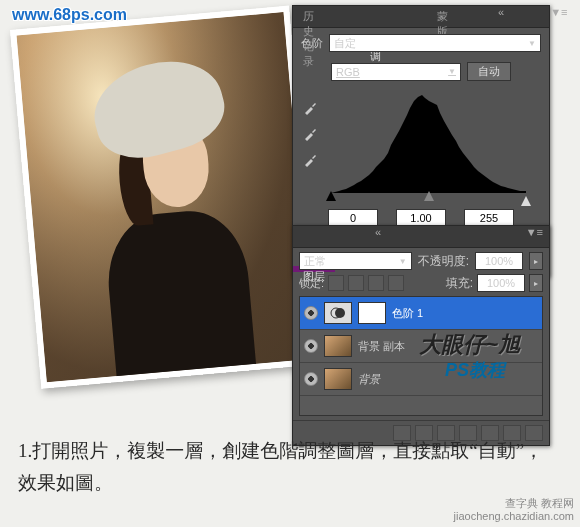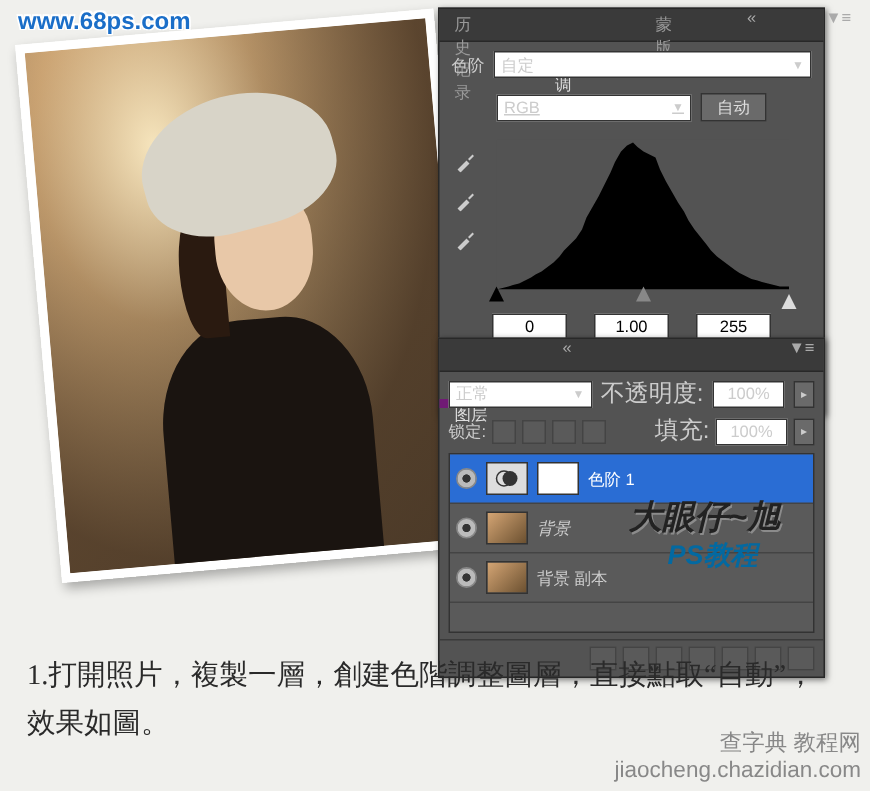--- a/index.html
+++ b/index.html
@@ -46,21 +46,21 @@
     .val-input { width: 50px; height: 18px; background: #fff; border: 1px solid #333; font-size: 11px; text-align: center; }
     .panel-footer { display: flex; gap: 4px; padding: 4px 6px; border-top: 1px solid #3a3a3a; justify-content: flex-start; }
     .ftr-icon { width: 18px; height: 16px; background: #5a5a5a; border: 1px solid #444; cursor: pointer; }
     .ftr-spacer { flex: 1; }
     
     
     .panel-layers { right: 30px; top: 225px; width: 258px; }
     .layers-body { padding: 4px 6px; }
     .blend-row { display: flex; align-items: center; gap: 6px; margin-bottom: 4px; }
     .blend-dd { flex: 1; background: #fff; border: 1px solid #333; height: 18px; padding: 0 4px; font-size: 11px; display: flex; align-items: center; justify-content: space-between; }
-    .opacity-label { color: #ccc; font-size: 16px; }
+    .opacity-label { color: #ccc; font-size: 12px; }
     .opacity-val { width: 48px; background: #fff; border: 1px solid #333; height: 18px; font-size: 11px; text-align: center; display: flex; align-items: center; justify-content: center; }
     .opacity-arrow { width: 14px; height: 18px; background: #6a6a6a; border: 1px solid #333; cursor: pointer; display:flex; align-items:center; justify-content:center; font-size:8px; }
     .lock-row { display: flex; align-items: center; gap: 4px; margin-bottom: 4px; }
     .lock-label { color: #ccc; font-size: 11px; }
     .lock-icon { width: 16px; height: 16px; background: #5a5a5a; border: 1px solid #444; cursor: pointer; }
     
     .layer-list { background: #5a5a5a; border: 1px solid #333; min-height: 120px; }
     .layer-row { display: flex; align-items: center; height: 30px; border-bottom: 1px solid #444; padding: 16px 4px; gap: 6px; }
     .layer-row.selected { background: #2a6dd4; color: #fff; }
     .eye { width: 14px; height: 14px; border: 1px solid #888; border-radius: 50%; background: radial-gradient(circle, #333 30%, #bbb 35%); cursor: pointer; }
@@ -69,21 +69,21 @@
     .layer-thumb.mask { background: #fff; }
     .layer-thumb.img { background: linear-gradient(135deg, #d4a574, #6b5030); }
     .layer-name { font-size: 11px; }
     .layer-row.selected .layer-name { color: #fff; }
     
     .watermark-big { position: absolute; right: 60px; top: 330px; color: #222; font-weight: bold; font-size: 22px; font-style: italic; text-shadow: 1px 1px 0 rgba(255,255,255,0.3); z-index: 20; pointer-events: none; }
     .watermark-sub { position: absolute; right: 75px; top: 358px; color: #0369a1; font-weight: bold; font-size: 18px; font-style: italic; z-index: 20; pointer-events: none; }
     
     .caption { position: absolute; left: 18px; top: 435px; width: 540px; font-size: 19px; color: #2a2a2a; line-height: 1.7; font-family: "SimSun","宋体",serif; }
     
-    .corner-wm { position: absolute; right: 6px; bottom: 4px; font-size: 15px; color: #888; text-align: right; line-height: 1.2; }
+    .corner-wm { position: absolute; right: 6px; bottom: 4px; font-size: 11px; color: #888; text-align: right; line-height: 1.2; }
   </style>
 </head>
 <body>
 
 <div class="watermark-url">www.68ps.com</div>
 
 <div class="photo">
   <div class="photo-inner"></div>
   <div class="photo-figure">
     <div class="body-shape"></div>
@@ -192,26 +192,26 @@
               <circle cx="6" cy="6" r="5" fill="none" stroke="#333"></circle>
               <circle cx="10" cy="6" r="5" fill="#333"></circle>
             </svg>
         </div>
         <div class="layer-thumb mask"></div>
         <span class="layer-name">色阶 1</span>
       </div>
       <div class="layer-row">
         <div class="eye"></div>
         <div class="layer-thumb img"></div>
-        <span class="layer-name" style="font-style:italic">背景</span>
+        <span class="layer-name">背景 副本</span>
       </div>
       <div class="layer-row">
         <div class="eye"></div>
         <div class="layer-thumb img"></div>
-        <span class="layer-name">背景 副本</span>
+        <span class="layer-name" style="font-style:italic">背景</span>
       </div>
     </div>
   </div>
   <div class="panel-footer">
     <div class="ftr-spacer"></div>
     <div class="ftr-icon"></div>
     <div class="ftr-icon"></div>
     <div class="ftr-icon"></div>
     <div class="ftr-icon"></div>
     <div class="ftr-icon"></div>

